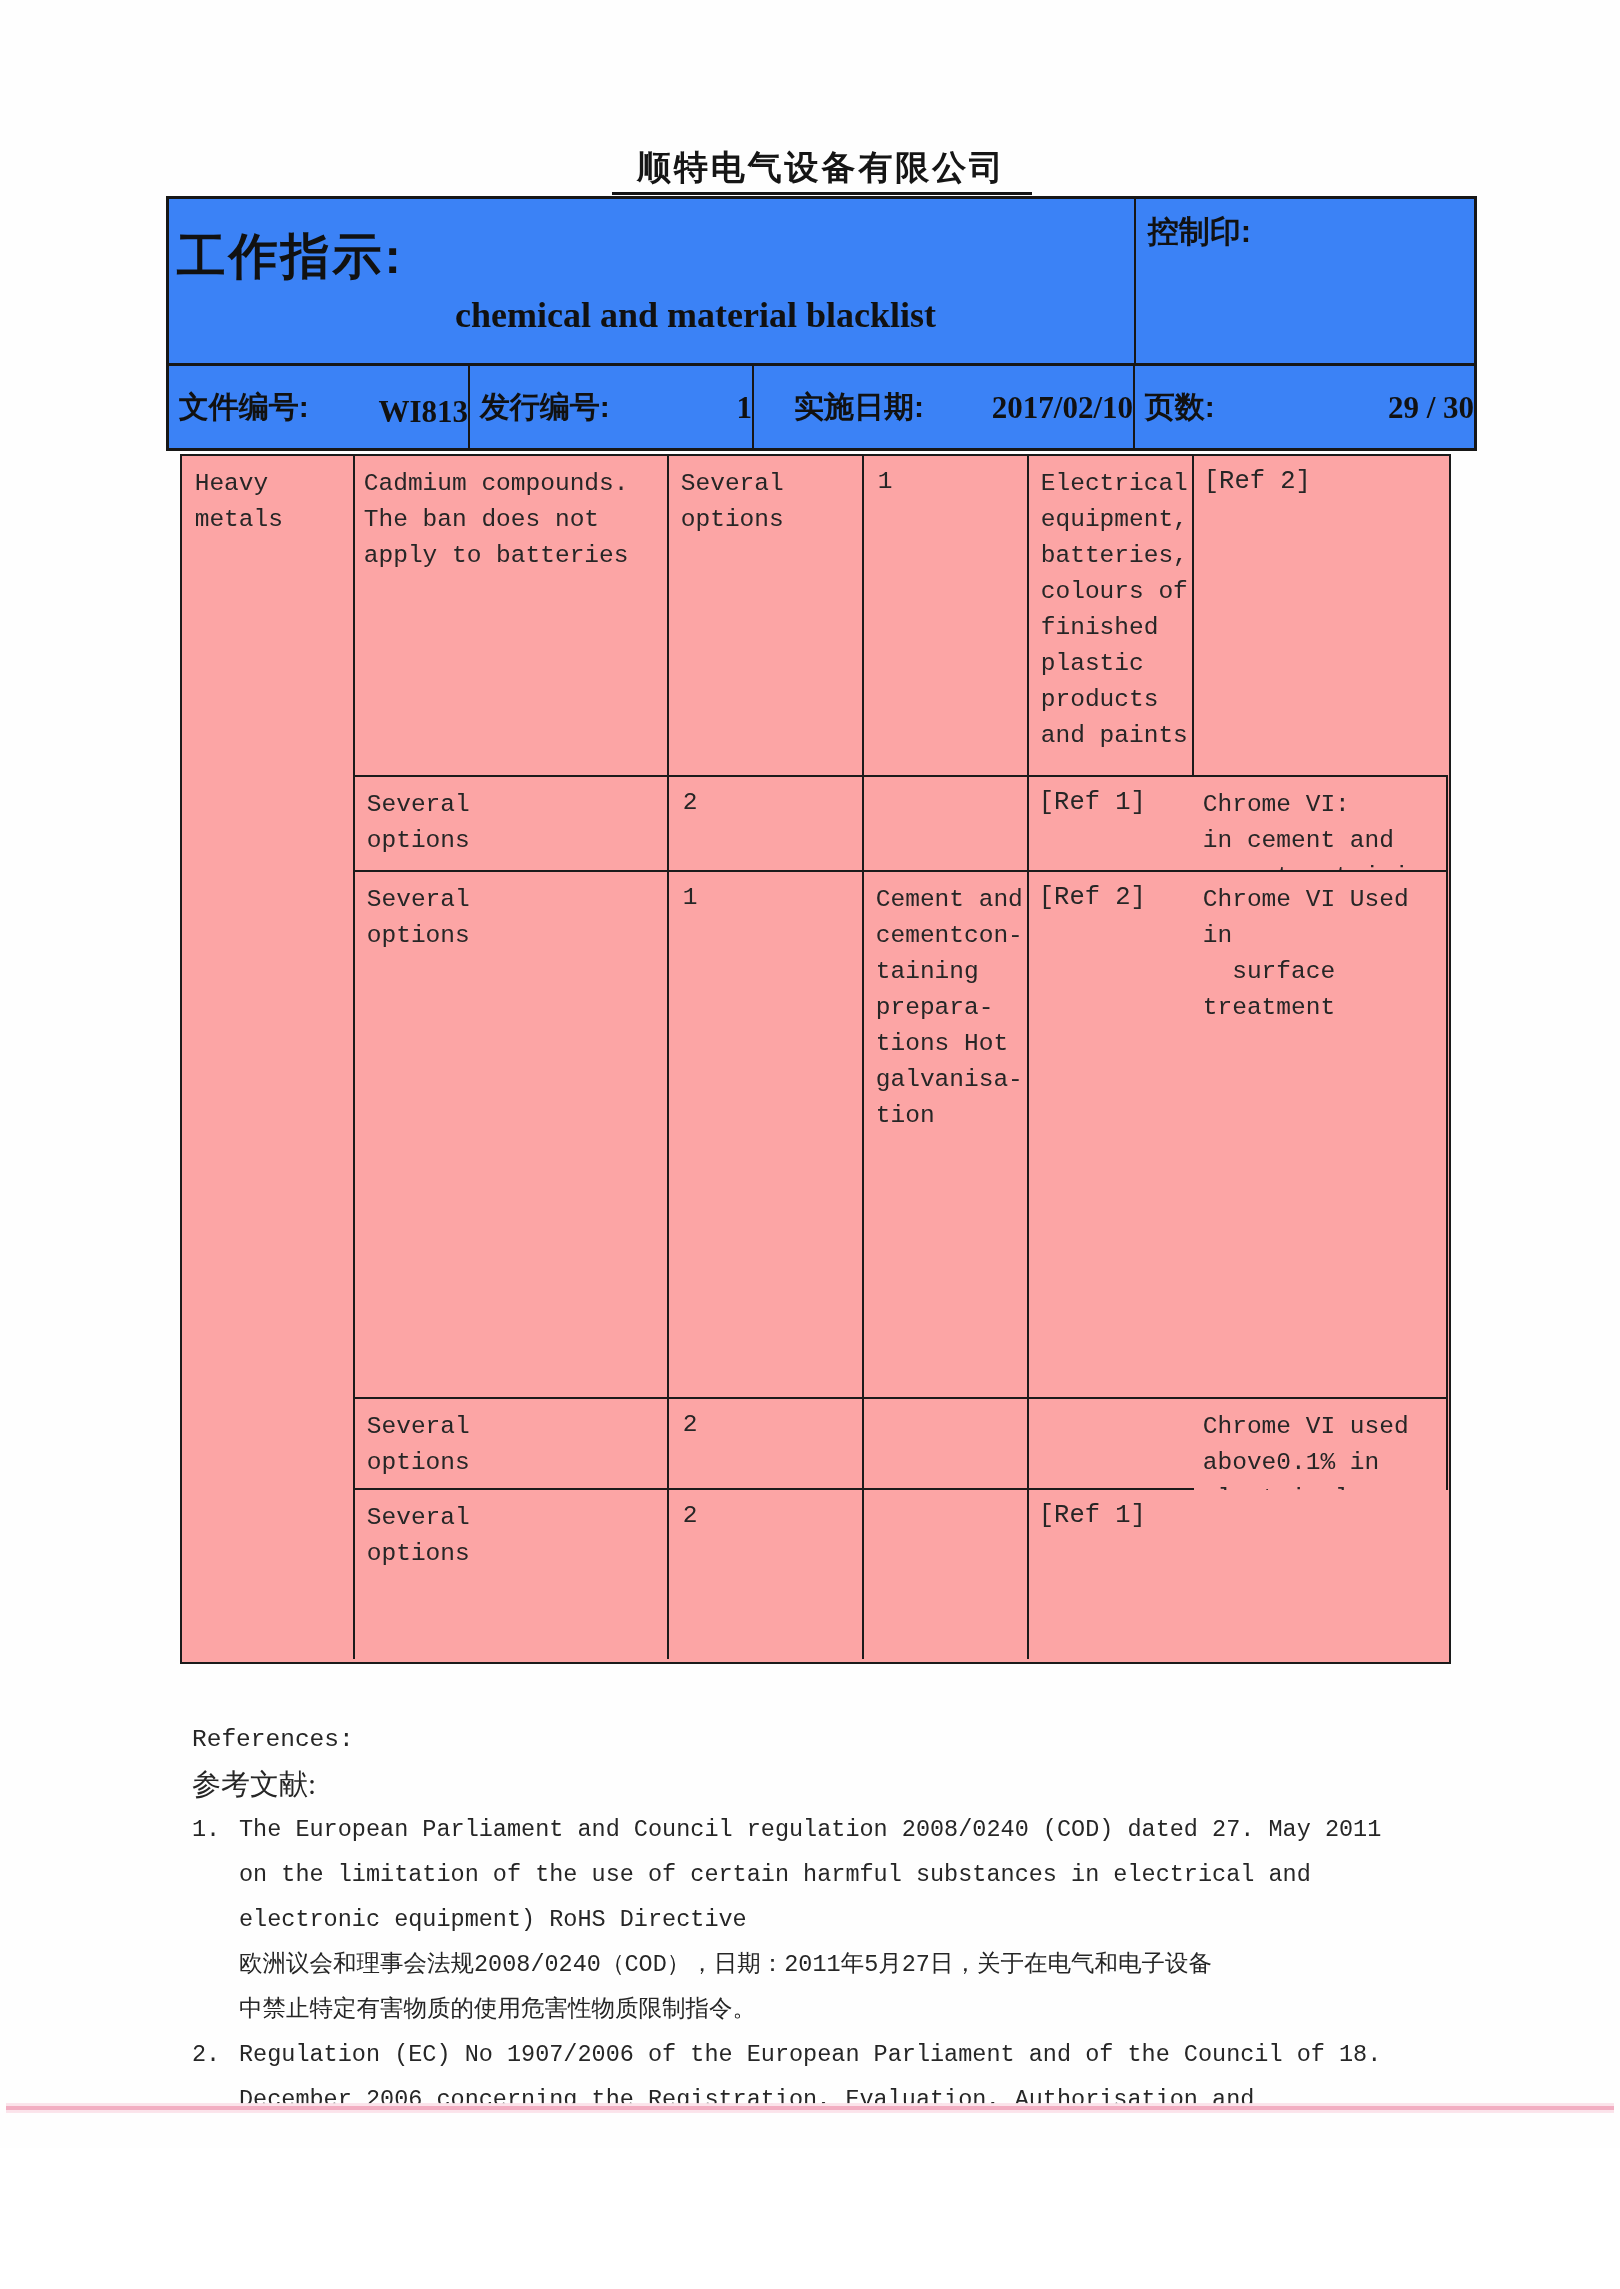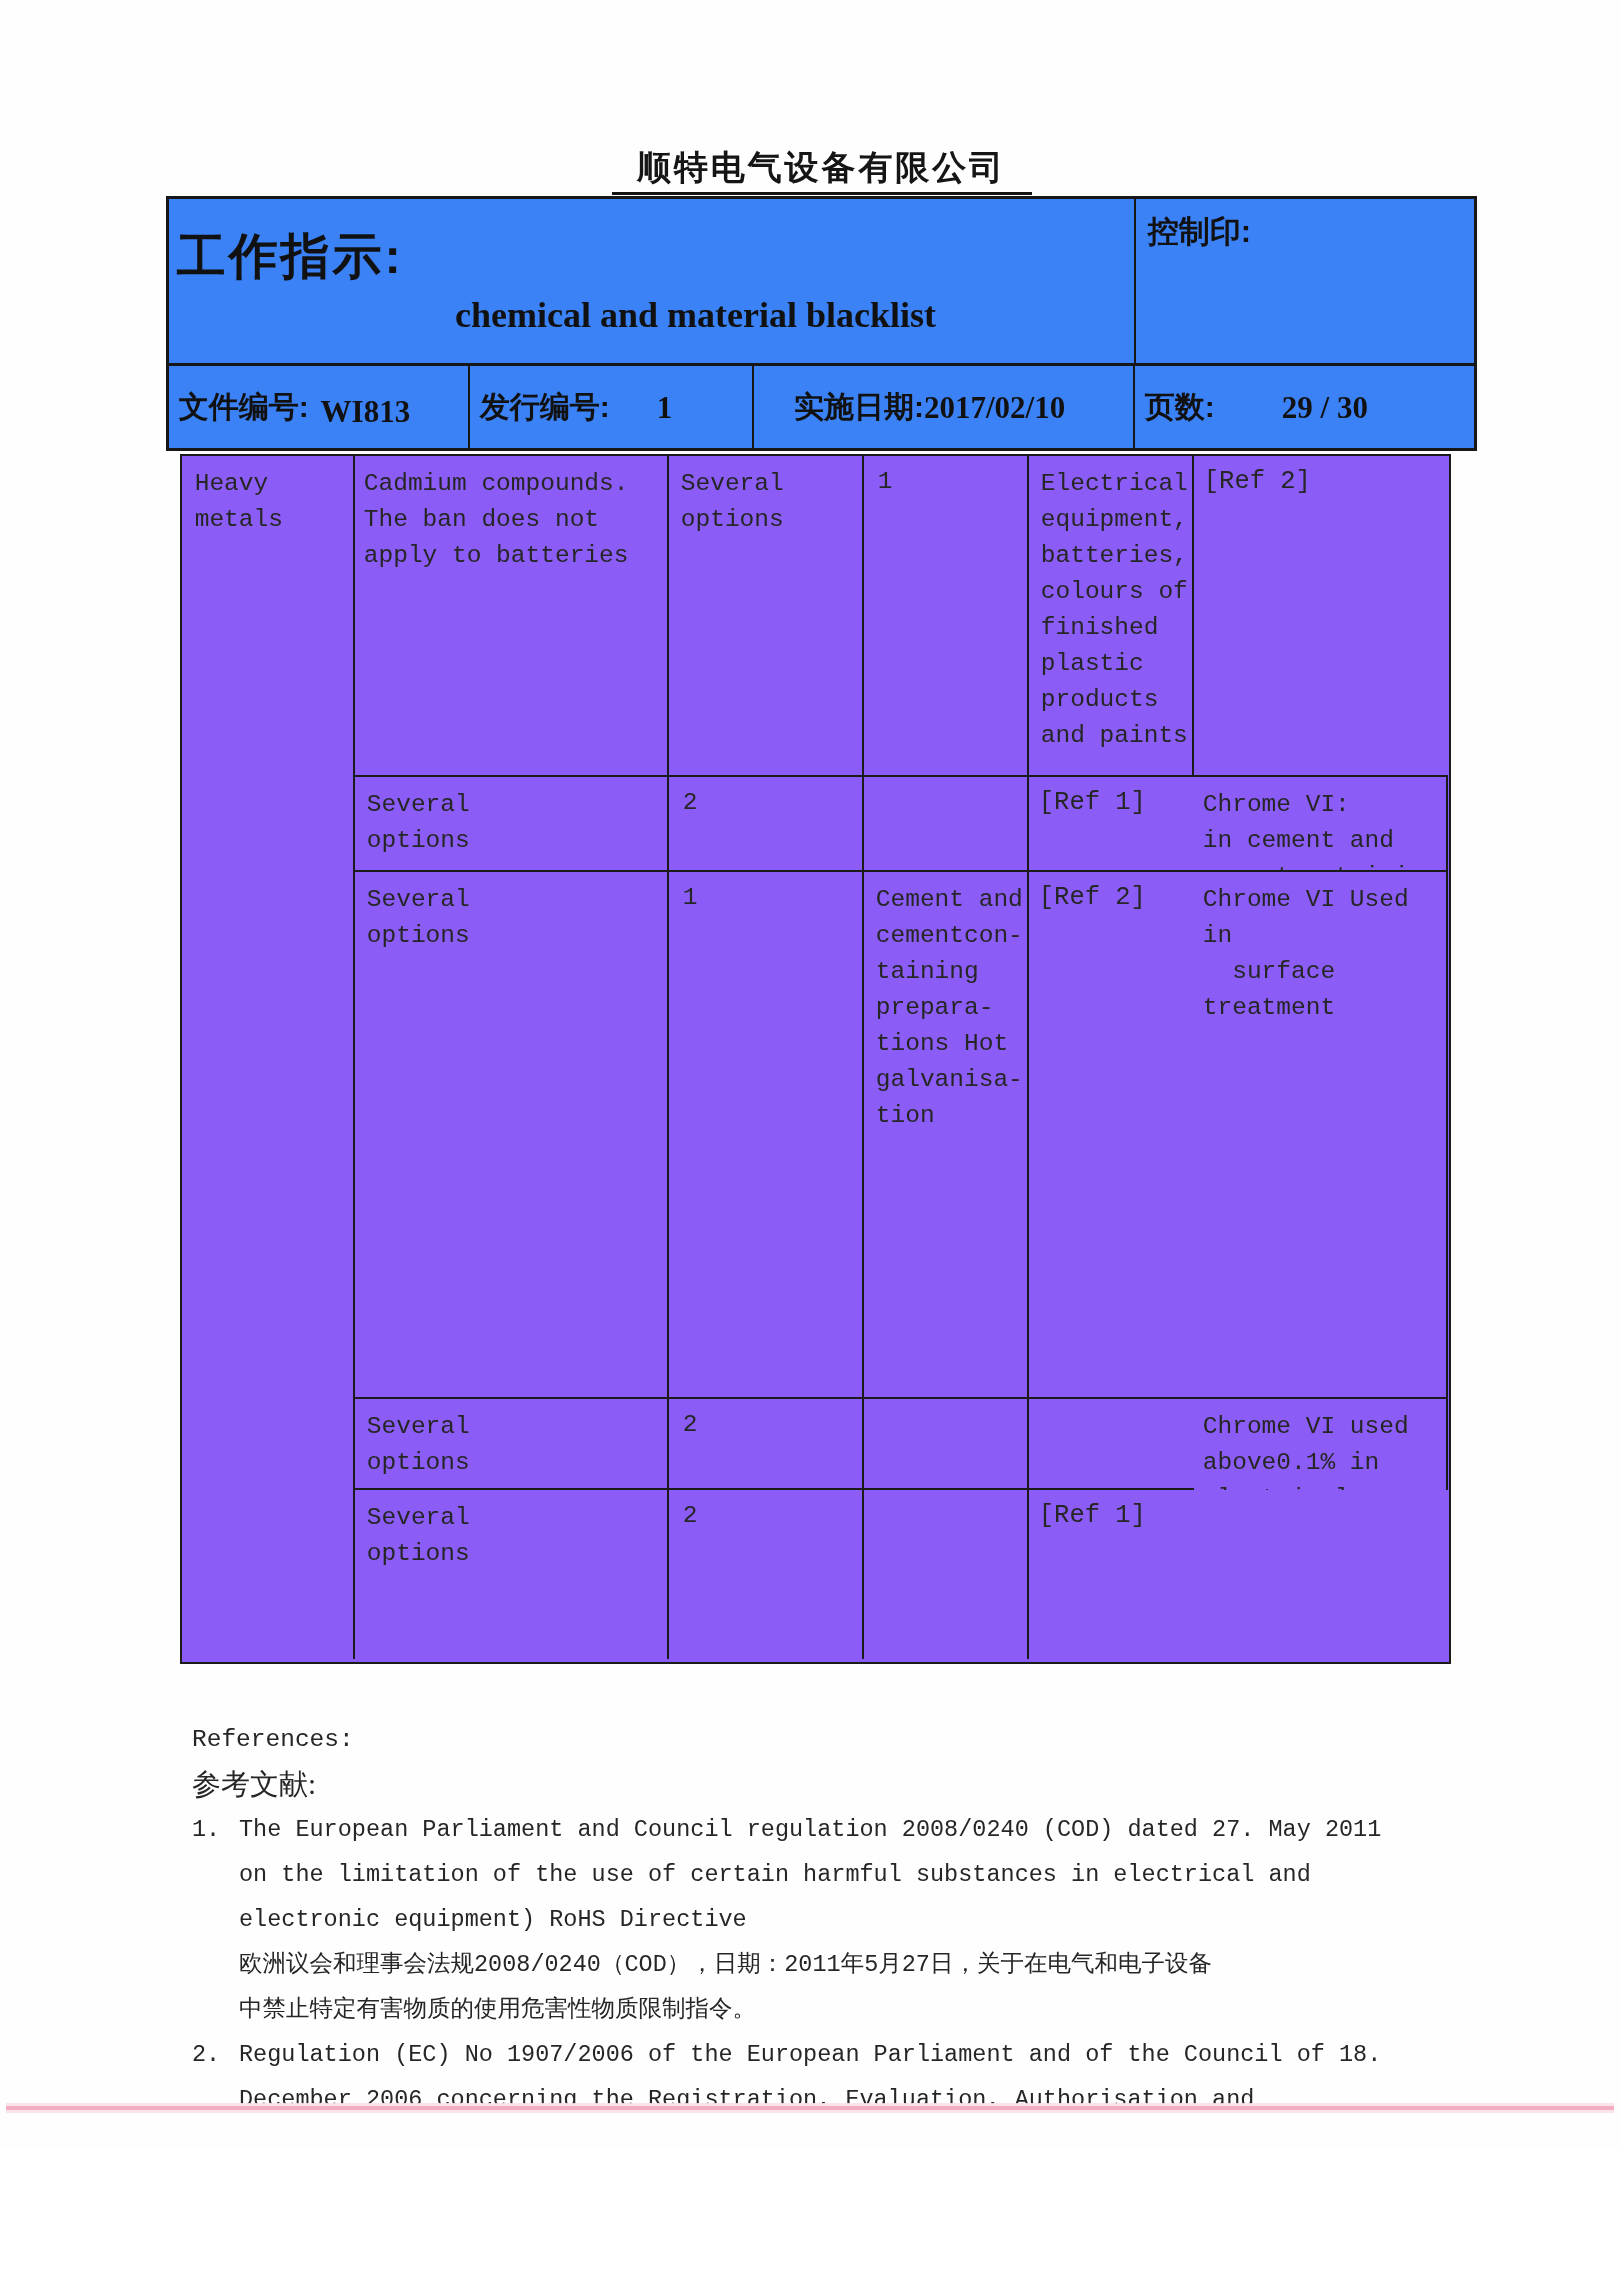--- a/index.html
+++ b/index.html
@@ -28,34 +28,34 @@
   .wi-label{font-size:49px;font-weight:700;letter-spacing:2.9px;line-height:1;color:#111;}
   .title-zh{font-size:41px;font-weight:700;letter-spacing:2px;line-height:1;margin-left:98px;margin-top:4.9px;color:#111;}
   .title-en{
     font-family:"Liberation Serif","DejaVu Serif",serif;font-weight:700;font-size:36px;line-height:1;
     margin:15.7px 0 0 286px;color:#111;
   }
   .seal-cell{flex:1;padding:11.8px 0 0 11.8px;}
   .seal-label{font-size:31px;font-weight:700;color:#111;}
 
   .head-meta{display:flex;height:83px;}
-  .meta-cell{display:flex;align-items:center;box-sizing:border-box;border-right:2.9px solid #171717;padding-left:9.8px;}
+  .meta-cell{display:flex;align-items:center;box-sizing:border-box;border-right:2.9px solid #171717;padding-left:9.8px;justify-content:space-between;}
   .meta-cell.last{border-right:none;}
   .m-label{font-size:30px;font-weight:700;white-space:nowrap;color:#111;}
   .m-value{font-family:"Liberation Serif","DejaVu Serif",serif;font-size:31px;font-weight:700;white-space:nowrap;color:#111;}
   .mc1{width:301px;} .mc2{width:284px;} .mc3{width:381px;padding-left:40px;} .mc4{flex:1;}
   .mc1 .m-value{margin-left:11.8px;margin-top:8px;}
   .mc2 .m-value{margin-left:47px;}
   .mc3 .m-value{margin-left:0px;}
   .mc4 .m-value{margin-left:67px;}
 
   
   .blacklist-table{
     position:absolute;left:180px;top:454px;width:1271px;height:1210px;
-    border:2.9px solid #1b1b1b;box-sizing:border-box;background:#8b5cf6;
+    border:2.9px solid #1b1b1b;box-sizing:border-box;background:#fca5a5;
     display:grid;
     grid-template-columns:173px 314px 195px 165px 165px 254px;
     grid-template-rows:321px 95px 527px 91px 169px;
   }
   .cell{
     box-sizing:border-box;border-right:2.9px solid #1b1b1b;border-bottom:2.9px solid #1b1b1b;
     font-family:"Liberation Mono","DejaVu Sans Mono",monospace;
     font-size:24.5px;line-height:36px;color:#262626;
     white-space:pre-wrap;overflow:hidden;
   }

